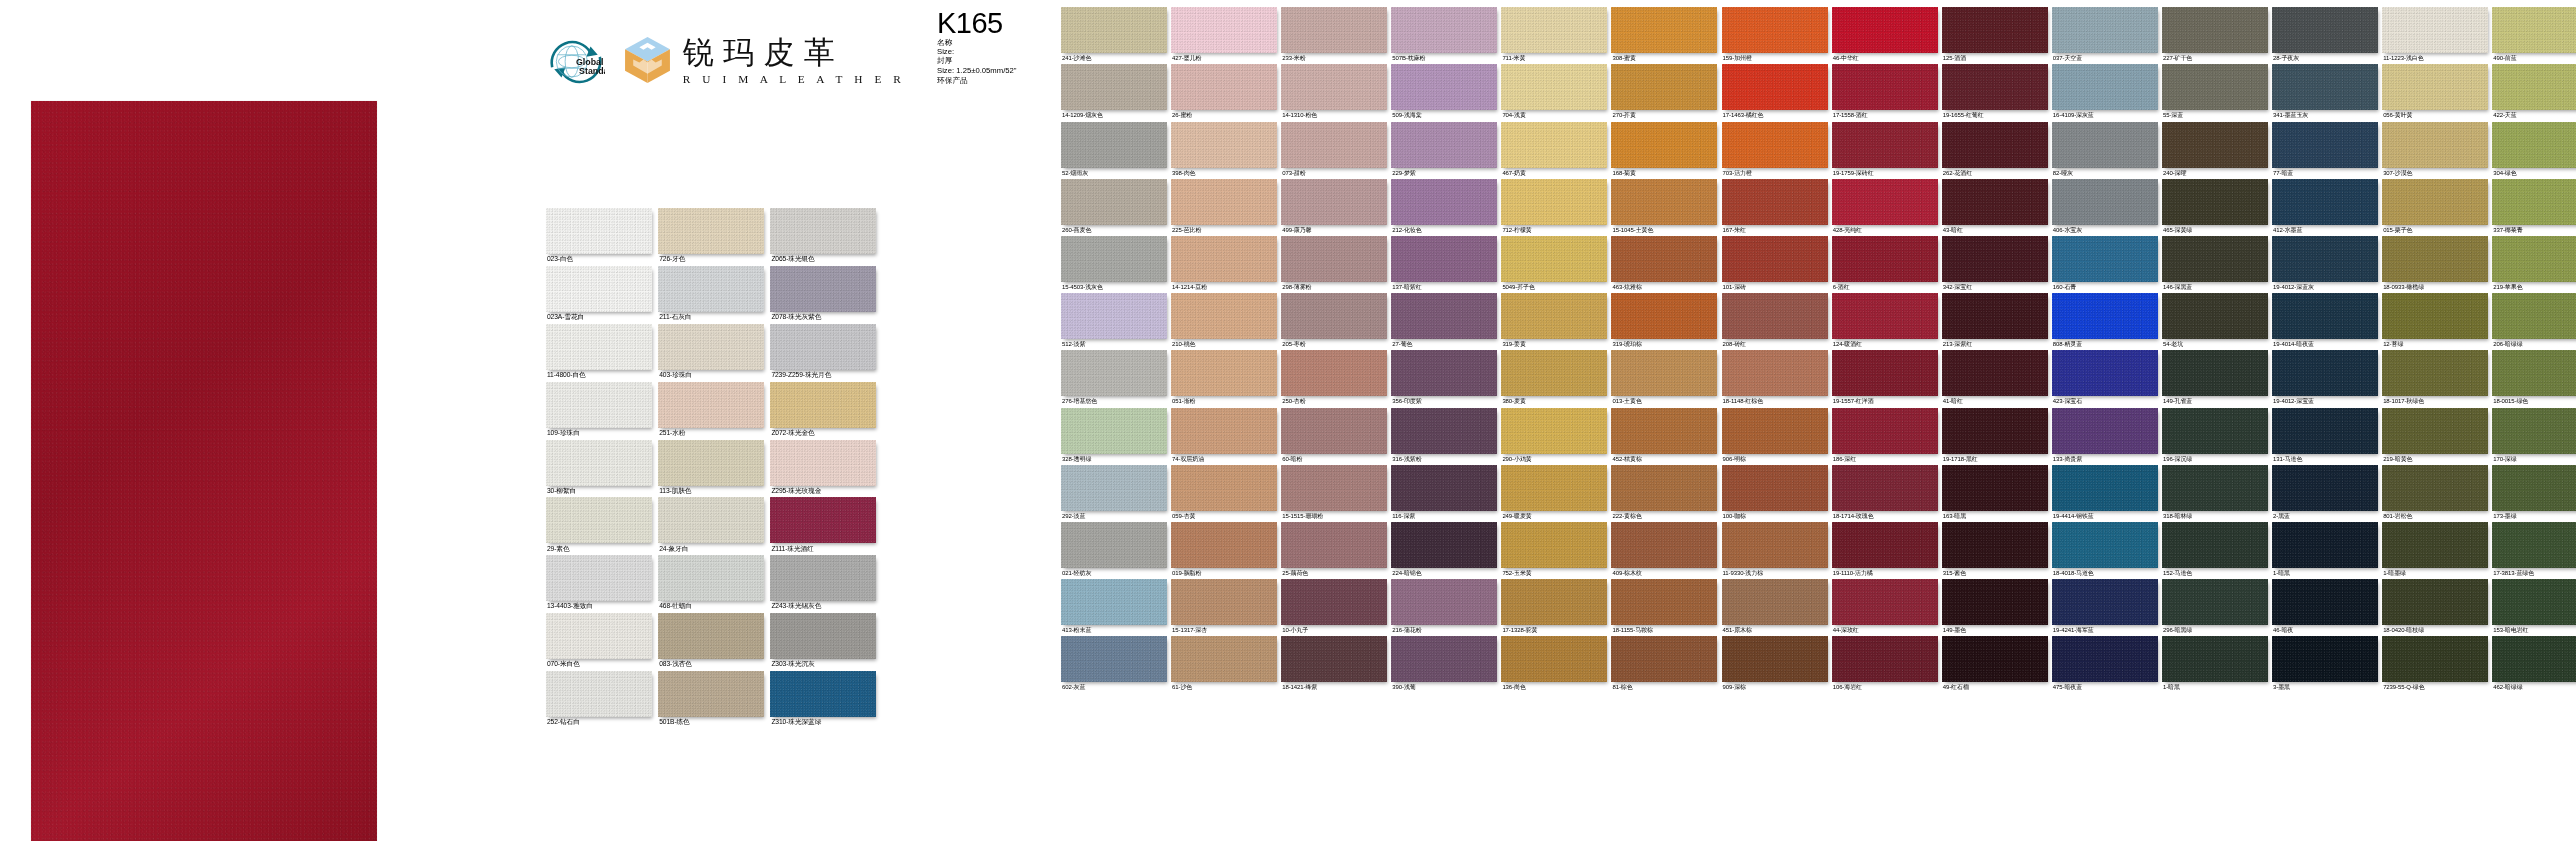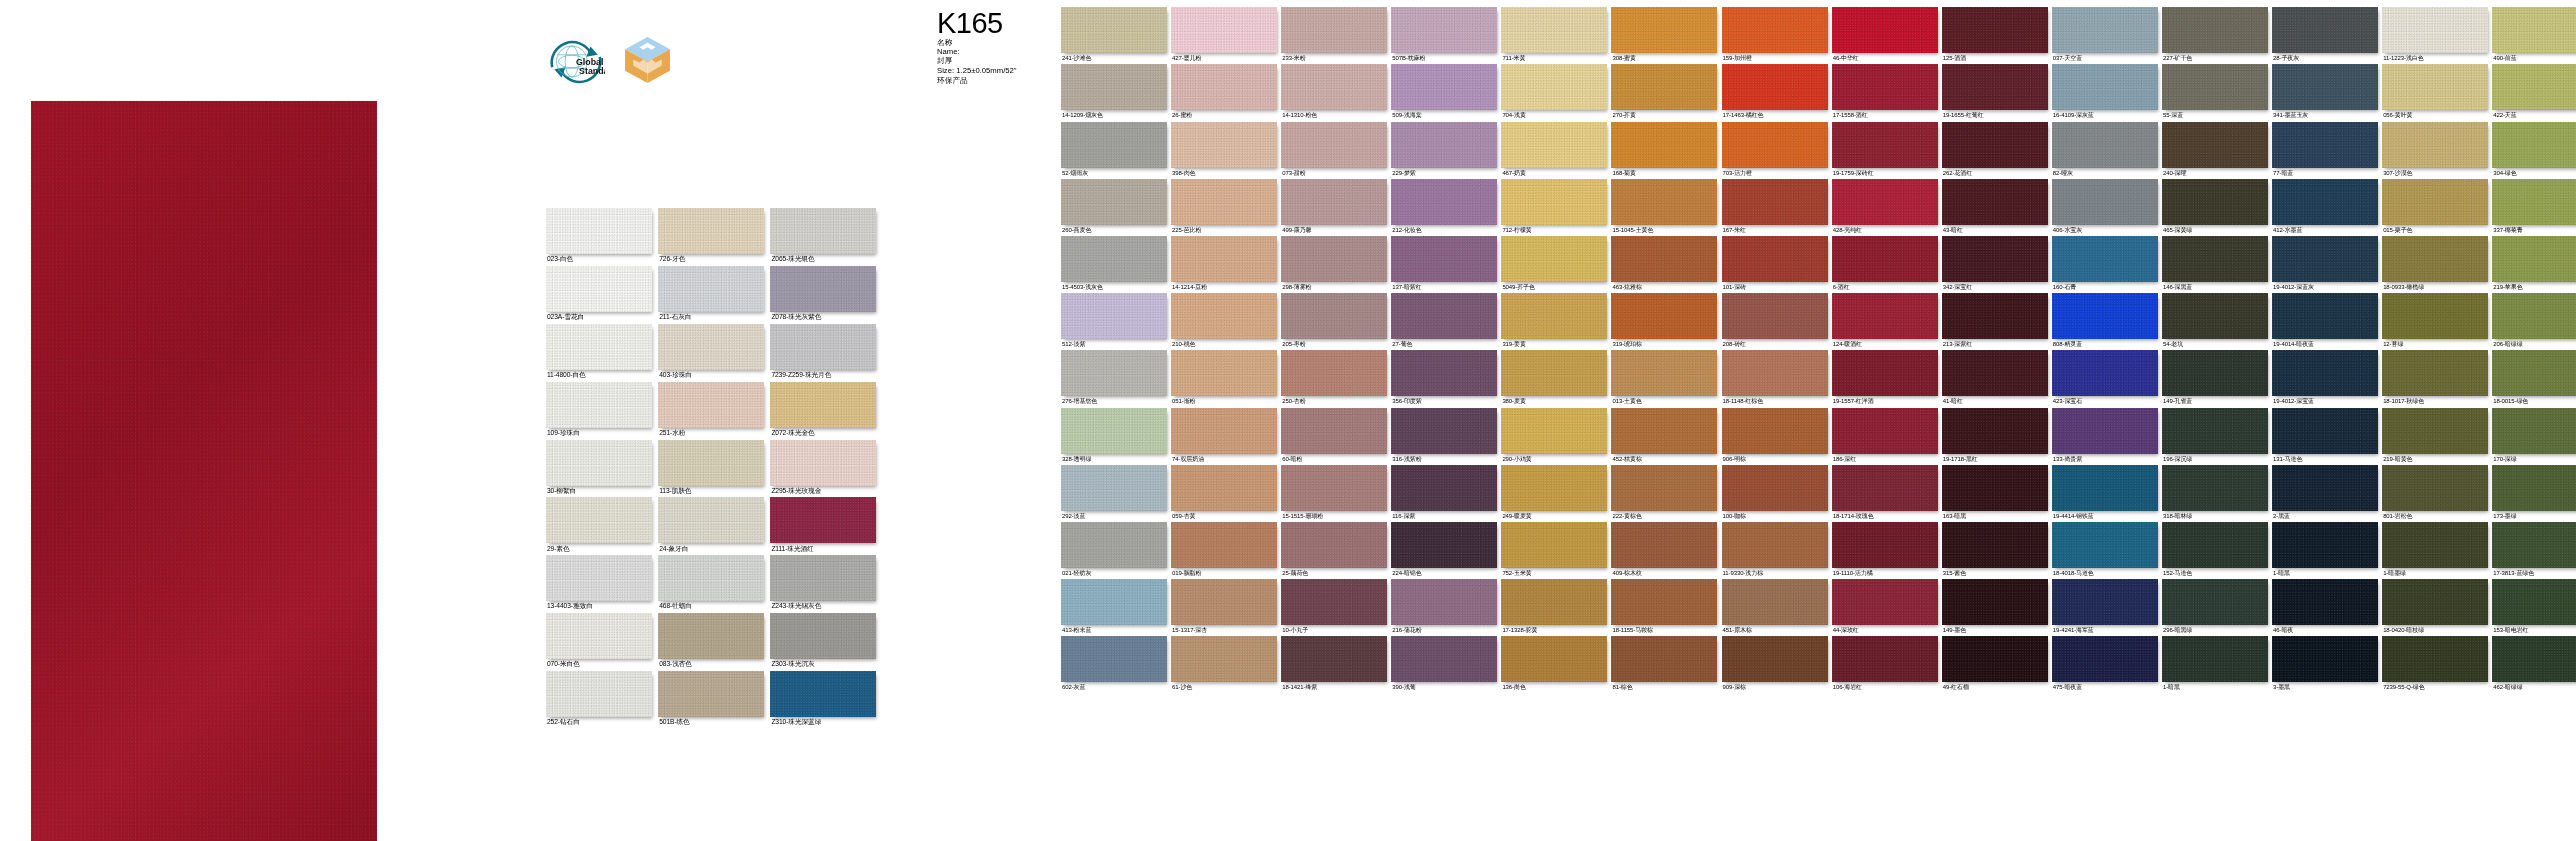--- a/index.html
+++ b/index.html
@@ -154,26 +154,30 @@
     <span class="rm-logo">
       <svg viewBox="0 0 96 98" width="49" height="50" xmlns="http://www.w3.org/2000/svg">
         <polygon points="48,4 92,28 48,52 4,28" fill="#a9d2ee"></polygon>
         <polygon points="4,28 48,52 48,94 4,70" fill="#e8a84e"></polygon>
         <polygon points="92,28 48,52 48,94 92,70" fill="#e8a84e"></polygon>
         <polygon points="32,24 48,15 64,24 56,29 48,24 40,29" fill="#ffffff"></polygon>
         <polygon points="20,48 32,54 40,48 48,54 56,48 64,54 76,48 76,60 48,76 20,60" fill="#ffffff" opacity=".55"></polygon>
       </svg>
     </span>
 
+    <div class="brand-text">
+      <div class="brand-cn">锐玛皮革</div>
+      <div class="brand-en">R U I   M A   L E A T H E R</div>
+    </div>
   </div>
 
   <div class="product-meta">
     <div class="product-code">K165</div>
     <div class="meta-line">名称</div>
-    <div class="meta-line">Name:</div>
+    <div class="meta-line">Size:</div>
     <div class="meta-line">封厚</div>
     <div class="meta-line">Size: 1.25±0.05mm/52"</div>
     <div class="meta-eco">环保产品</div>
   </div>
 
   <div class="pearl-section" id="pearl-section">
       <div class="grid-col pearl">
         <div class="cell">
           <span class="chip" style="background: radial-gradient(circle at 30% 30%, rgba(255, 255, 255, 0.13) 0px, rgba(255, 255, 255, 0.13) 0.5px, rgba(0, 0, 0, 0.1) 0.6px, rgba(0, 0, 0, 0.1) 1px, transparent 1.1px) 0% 0% / 2.6px 2.6px, radial-gradient(circle at 70% 65%, rgba(255, 255, 255, 0.1) 0px, rgba(255, 255, 255, 0.1) 0.4px, rgba(0, 0, 0, 0.09) 0.5px, rgba(0, 0, 0, 0.09) 0.9px, transparent 1px) 0% 0% / 3.6px 3.6px, linear-gradient(100deg, rgb(244, 244, 242) 0%, rgb(244, 244, 242) 55%, rgb(244, 244, 242) 100%) 0% 0% / 100% 100%;"></span>
           <span class="cap">023-白色</span>

